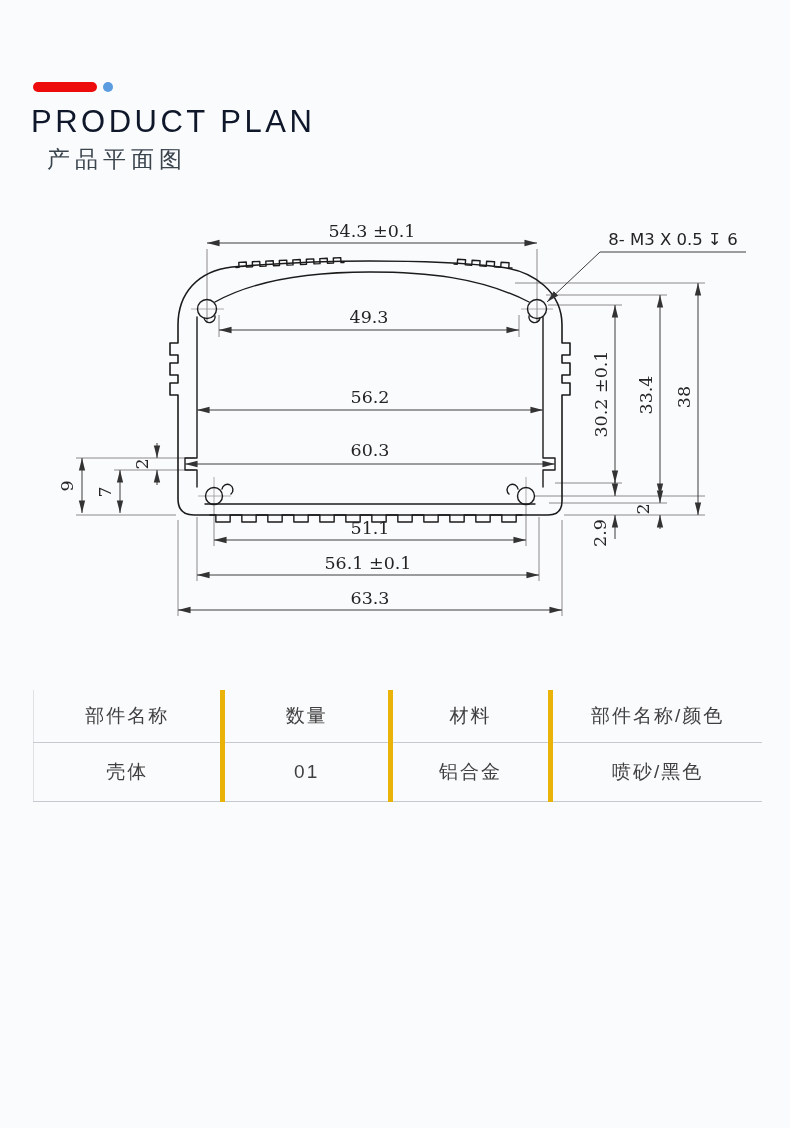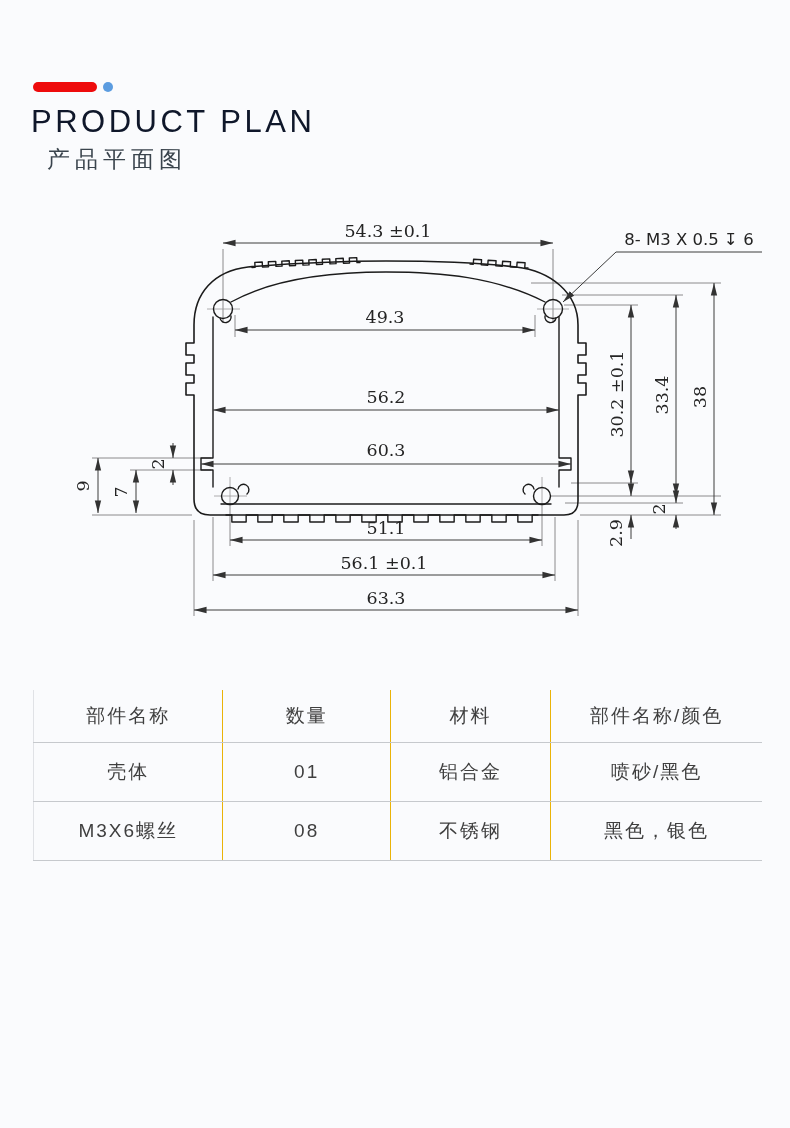--- a/index.html
+++ b/index.html
@@ -12,37 +12,37 @@
   .hero-bar{position:absolute;left:0;top:0;width:64px;height:10px;border-radius:6px;background:#ee0b0c;}
   .hero-dot{position:absolute;left:70px;top:0;width:10px;height:10px;border-radius:50%;background:#5b9ce0;}
   .page-title{
     position:absolute;left:31px;top:104px;
     font-size:31px;font-weight:400;letter-spacing:3.5px;color:#0f172a;
   }
   .page-subtitle{
     position:absolute;left:47px;top:144px;
     font-size:23px;font-weight:400;letter-spacing:5px;color:#3a444d;
   }
-  .drawing{position:absolute;left:76px;top:205px;width:700px;height:460px;}
+  .drawing{position:absolute;left:60px;top:205px;width:700px;height:460px;}
   .drawing svg{display:block;width:700px;height:460px;}
   .ol{fill:none;stroke:#1b1b1b;stroke-width:1.6;stroke-linejoin:round;stroke-linecap:round;}
   .il{fill:none;stroke:#1b1b1b;stroke-width:1.4;stroke-linejoin:round;stroke-linecap:round;}
   .dl{fill:none;stroke:#3c3c3c;stroke-width:1;}
   .xl{fill:none;stroke:#707070;stroke-width:0.8;}
   .cl{fill:none;stroke:#9a9a9a;stroke-width:0.8;}
   text.dim{font-family:"DejaVu Serif", serif;font-size:17.5px;fill:#242424;text-anchor:middle;}
   text.note{font-family:"DejaVu Sans", sans-serif;font-size:16.5px;fill:#242424;text-anchor:middle;}
   .ptable{
     position:absolute;left:33px;top:690px;width:729px;
     border-collapse:collapse;table-layout:fixed;
     border-left:1px solid #e0e2e6;
     font-size:19px;color:#3f3f3f;
   }
   .ptable th,.ptable td{
-    border-bottom:1px solid #c6c9cd;border-right:1px solid #eab308;
+    border-bottom:1px solid #c6c9cd;border-right:5px solid #eab308;
     text-align:center;vertical-align:middle;font-weight:400;letter-spacing:2px;
     padding:0;
   }
   .ptable th:last-child,.ptable td:last-child{border-right:none;}
   .ptable th{height:52px;}
   .ptable td{height:58px;}
   .c1{width:26%}.c2{width:23%}.c3{width:22%}.c4{width:29%}
 </style>
 </head>
 <body>
@@ -171,20 +171,14 @@
       <th>部件名称/颜色</th>
     </tr>
   </thead>
   <tbody>
     <tr>
       <td>壳体</td>
       <td>01</td>
       <td>铝合金</td>
       <td>喷砂/黑色</td>
     </tr>
-    <tr>
-      <td>M3X6螺丝</td>
-      <td>08</td>
-      <td>不锈钢</td>
-      <td>黑色，银色</td>
-    </tr>
   </tbody>
 </table>
 
 </body></html>

